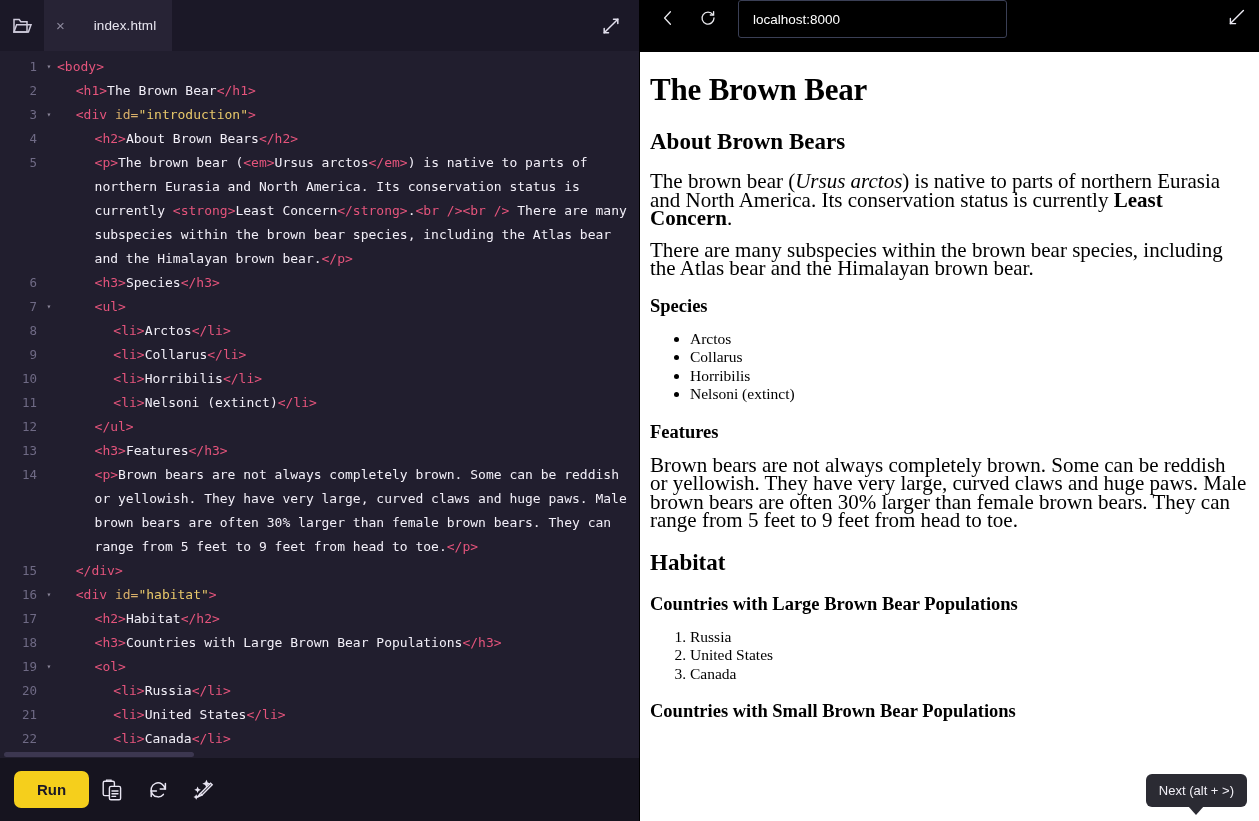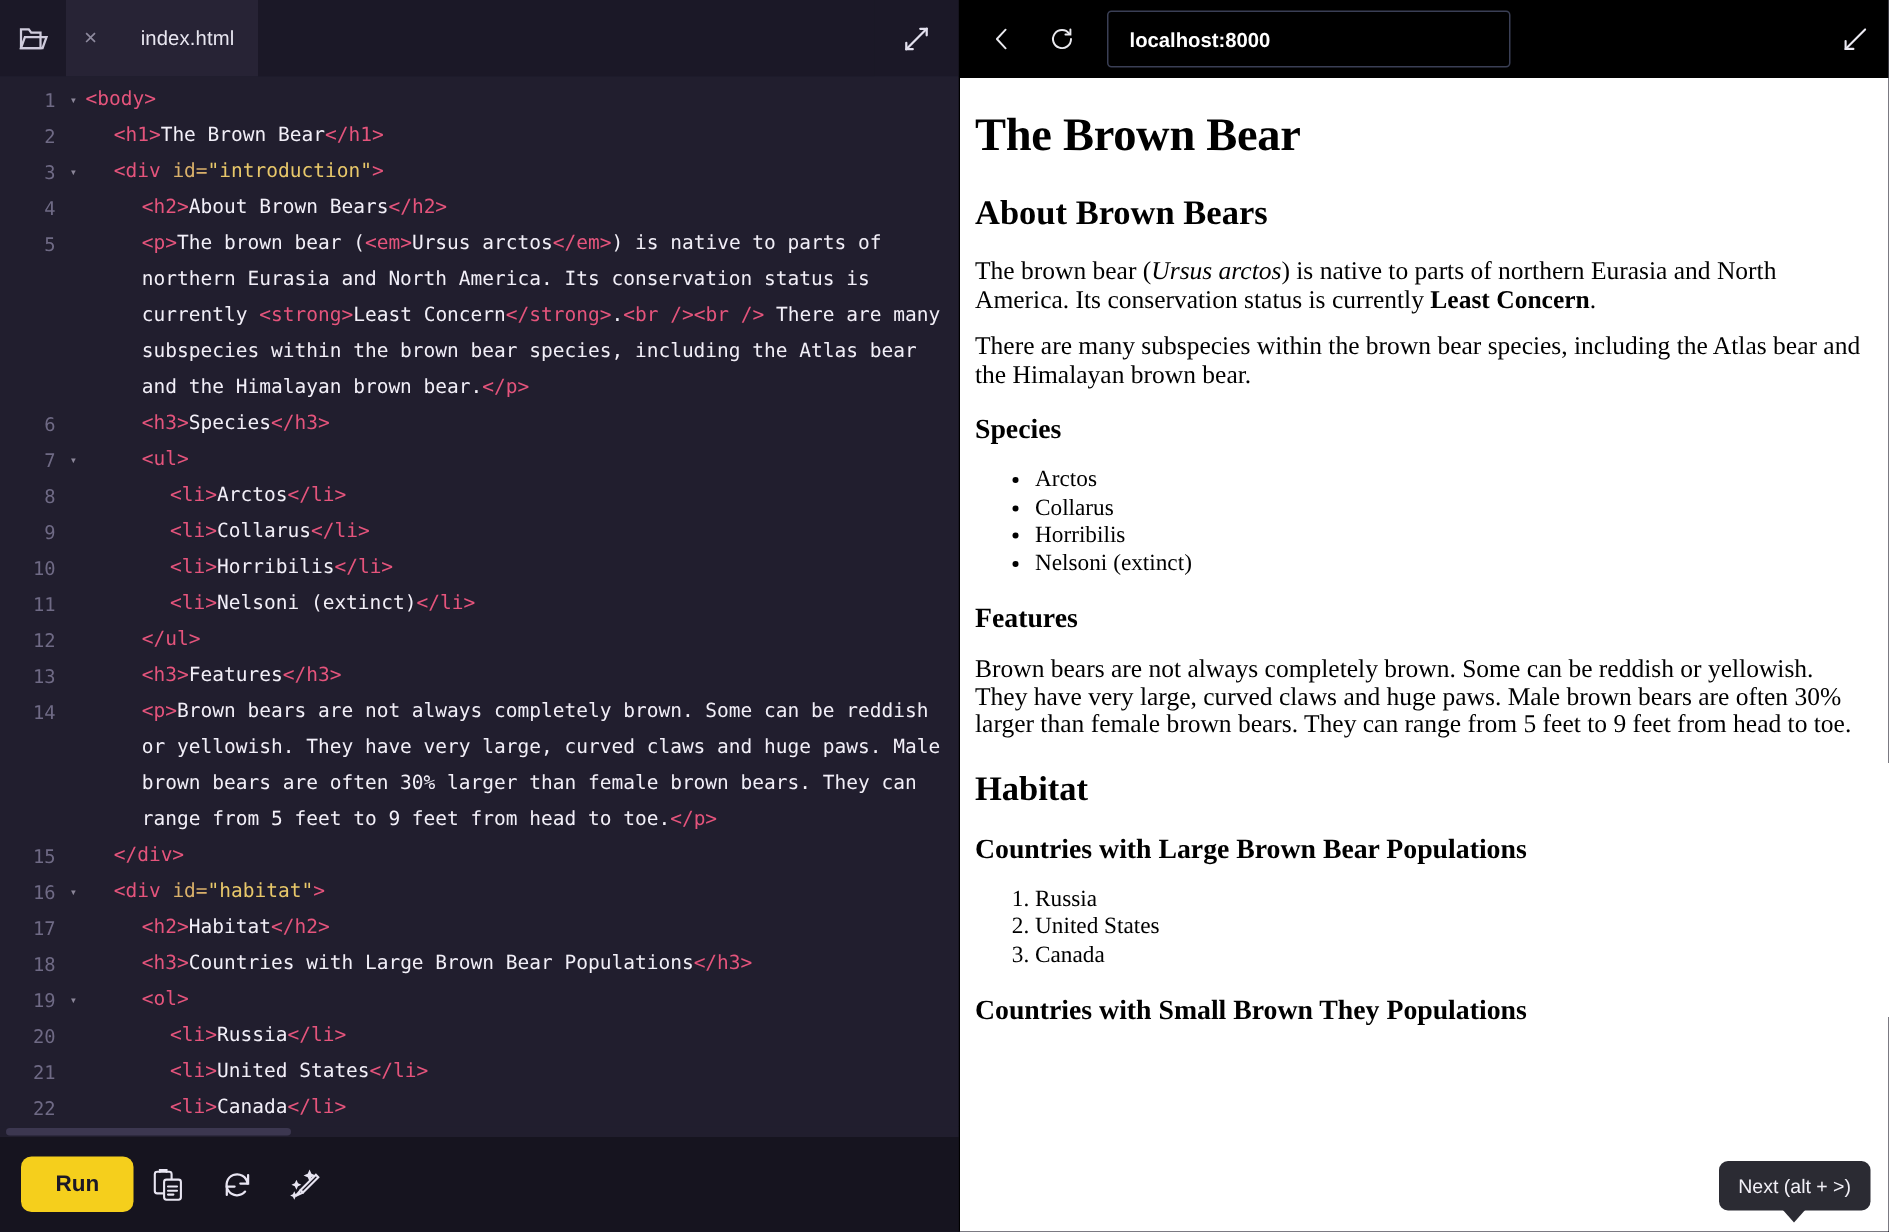--- a/index.html
+++ b/index.html
@@ -110,22 +110,22 @@
 
   
   .browser-pane {
     width: 619px; height: 821px;
     display: flex; flex-direction: column;
     background: #fff; position: relative;
   }
   .browser-chrome {
     height: 52px; min-height: 52px;
     background: #000;
-    display: flex; align-items: center;
-    padding: 0 6px 0 10px; gap: 4px; font-weight: bold;
+    display: flex; align-items: flex-start;
+    padding: 0 6px 0 10px; gap: 4px;
   }
   .nav-btn {
     width: 36px; height: 36px;
     display: flex; align-items: center; justify-content: center;
     cursor: pointer;
   }
   .urlbar {
     flex: 1; height: 38px;
     background: #000;
     border: 1px solid #3a3f55;
@@ -143,21 +143,21 @@
     flex: 1; background: #fff;
     overflow: hidden;
     padding: 10px 12px 0 10px;
     font-family: "Liberation Serif", serif;
     color: #000;
     position: relative;
   }
   .viewport h1 { font-size: 31px; font-weight: bold; margin: 10px 0 21px 0; letter-spacing: -0.2px; }
   .viewport h2 { font-size: 23px; font-weight: bold; margin: 20px 0 17px 0; }
   .viewport h3 { font-size: 18.5px; font-weight: bold; margin: 18px 0 13px 0; }
-  .viewport p  { font-size: 17px; line-height: 18.5px; margin: 0 0 13px 0; }
+  .viewport p  { font-size: 21px; line-height: 18.5px; margin: 0 0 13px 0; }
   .viewport ul, .viewport ol { margin: 0 0 13px 0; padding-left: 40px; }
   .viewport li { font-size: 15.5px; line-height: 18.5px; }
   .em-i { font-style: italic; }
   .st-b { font-weight: bold; }
 
   .tooltip {
     position: absolute;
     right: 12px; bottom: 14px;
     background: #2b2b33;
     color: #f2f0f7;
@@ -289,19 +289,19 @@
 
       <h2>Habitat</h2>
 
       <h3>Countries with Large Brown Bear Populations</h3>
       <ol id="large-list">
           <li>Russia</li>
           <li>United States</li>
           <li>Canada</li>
         </ol>
 
-      <h3>Countries with Small Brown They Populations</h3>
+      <h3>Countries with Small Brown Bear Populations</h3>
 
 
       <div class="tooltip">Next (alt + &gt;)</div>
     </div>
   </div>
 </div>
 
 </body></html>

